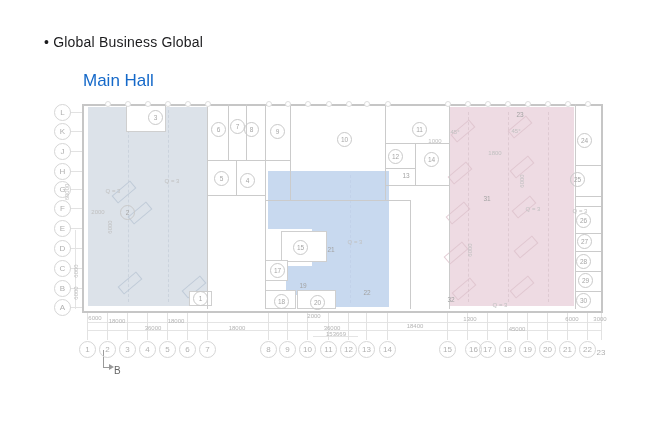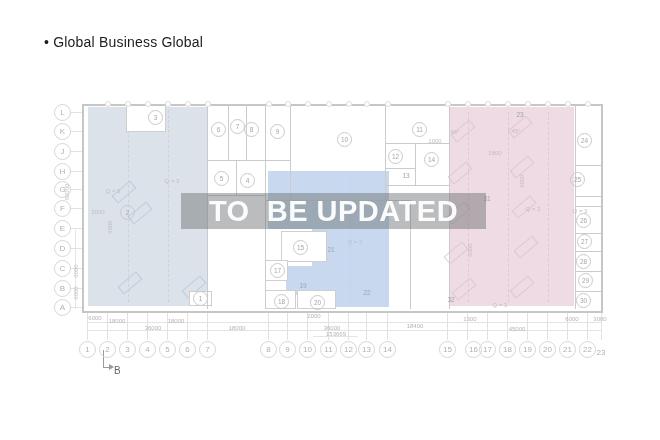--- a/index.html
+++ b/index.html
@@ -44,20 +44,21 @@
 </style>
 </head>
 <body>
 
 <div id="canvas">
 
   <div id="hdr-title">
     <span>•</span>
     <span>Global Business Global</span>
   </div>
+  <div id="hdr-sub" style="color: rgb(21, 105, 201);">Main Hall</div>
 
   <div id="plan" class="abs" style="left:0;top:0;width:660px;height:440px">
 
     <div class="region z1" style="left: 88px; top: 107px; width: 119px; height: 199px; background-color: rgb(220, 226, 233);"></div>
     <div class="region z1" style="left: 268px; top: 171px; width: 121px; height: 58px; background-color: rgb(200, 217, 239);"></div>
     <div class="region z1" style="left: 312px; top: 229px; width: 77px; height: 78px; background-color: rgb(200, 217, 239);"></div>
     <div class="region z1" style="left: 286px; top: 266px; width: 26px; height: 29px; background-color: rgb(200, 217, 239);"></div>
     <div class="region z1" style="left: 449px; top: 107px; width: 125px; height: 199px; background-color: rgb(238, 219, 227);"></div>
 
     <div class="dash z2" style="left:128px;top:110px;height:192px"></div>
@@ -270,16 +271,13 @@
       <div class="lbl dim z5" style="left: 314px; top: 316px;">2000</div>
       <div class="lbl dim z5" style="left: 332px; top: 328px;">36000</div>
       <div class="lbl dim z5" style="left: 336px; top: 334px;">153669</div>
       <div class="lbl dim z5" style="left: 415px; top: 326px;">18400</div>
       <div class="lbl dim z5" style="left: 470px; top: 319px;">1300</div>
       <div class="lbl dim z5" style="left: 517px; top: 329px;">45000</div>
       <div class="lbl dim z5" style="left: 572px; top: 319px;">6000</div>
       <div class="lbl dim z5" style="left: 600px; top: 319px;">3000</div>
     </div>
 
-  <div id="wm-band">
-    <span id="wm-text">TO  BE UPDATED</span>
-  </div>
 </div>
 
 </body></html>

